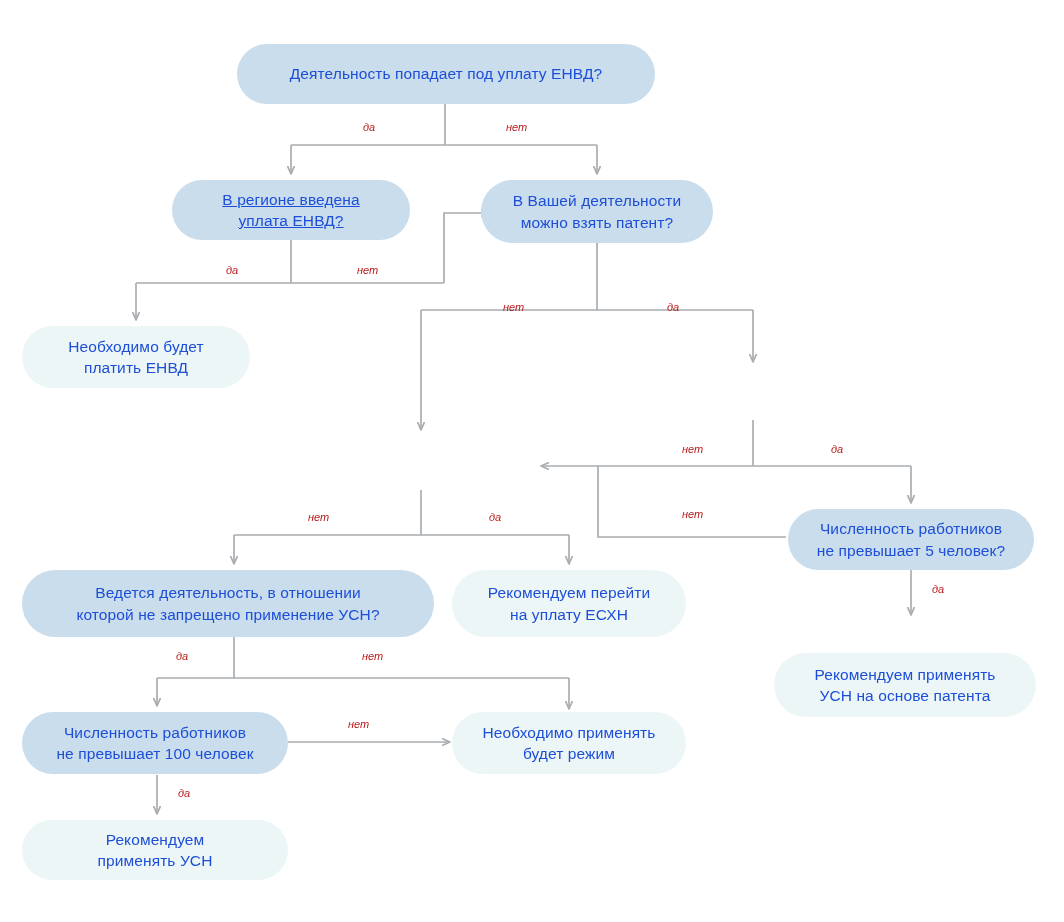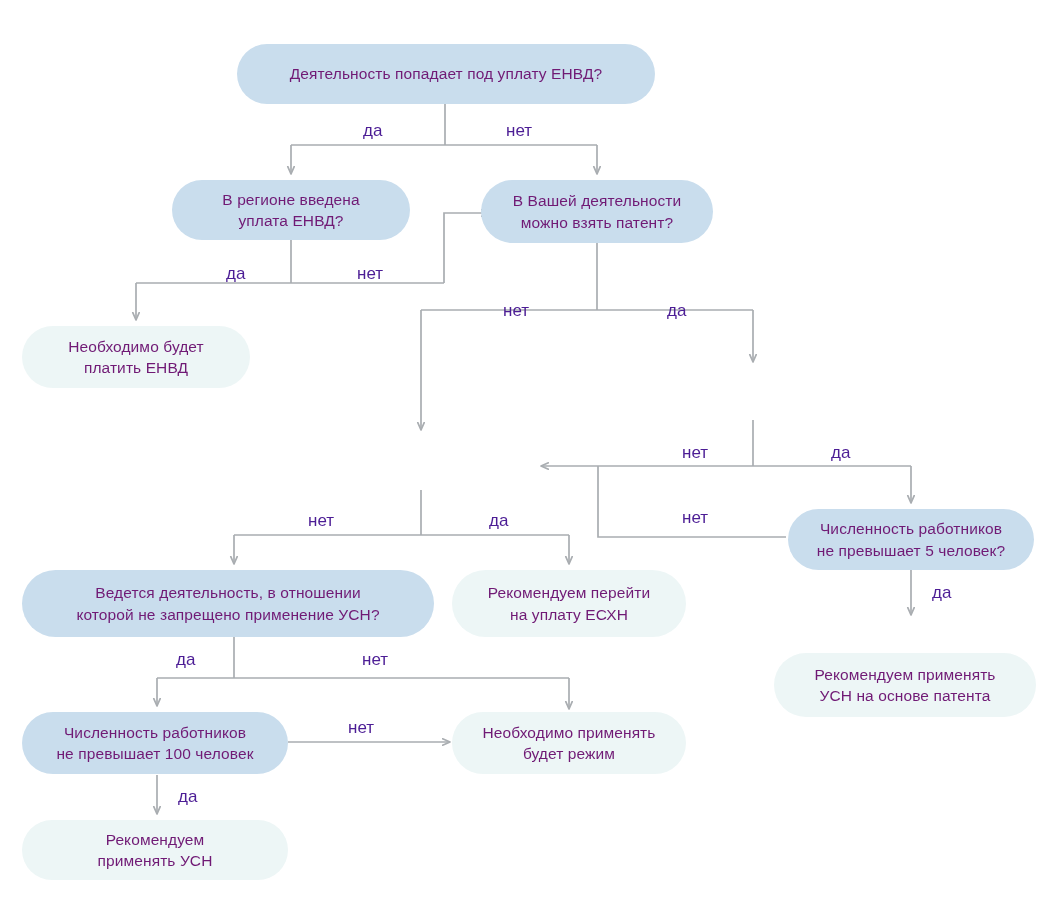--- a/index.html
+++ b/index.html
@@ -26,45 +26,46 @@
     pointer-events: none;
   }
   .node {
     position: absolute;
     box-sizing: border-box;
     display: flex;
     align-items: center;
     justify-content: center;
     text-align: center;
     border-radius: 34px;
-    color: #701a75;
+    color: #1d4ed8;
     font-size: 15.5px;
     line-height: 1.38;
     letter-spacing: .1px;
     padding: 18px 14px;
     z-index: 2;
   }
   .node.decision {
     background: #c9dded;
   }
   .node.terminal {
     background: #edf6f6;
     text-align: center;
   }
   .node span {
     display: block;
     white-space: pre-line;
   }
   .elabel {
     position: absolute;
-    font-size: 17px;
-    color: #4c1d95;
+    font-size: 11px;
+    color: #b91c1c;
     line-height: 1;
     z-index: 3;
     white-space: nowrap;
+    font-style: italic;
   }
 </style>
 </head>
 <body>
 
 <div id="canvas">
 
   <svg id="wires" viewBox="0 0 1064 922" width="1064" height="922" aria-hidden="true">
     <defs>
       <marker id="arw" markerWidth="11" markerHeight="11" refX="8.4" refY="4.2" orient="auto" markerUnits="userSpaceOnUse">
@@ -122,21 +123,21 @@
       <path d="M288,742 L450,742" marker-end="url(#arw)"></path>
 
       <path d="M157,775 L157,814" marker-end="url(#arw)"></path>
     </g>
   </svg>
 
   <div class="node decision" style="left:237px; top:44px; width:418px; height:60px;">
     <span>Деятельность попадает под уплату ЕНВД?</span>
   </div>
 
-  <div class="node decision" style="left:172px; top:180px; width:238px; height:60px;">
+  <div class="node decision" style="left:172px; top:180px; width:238px; height:60px;text-decoration:underline;">
     <span>В регионе введена
 уплата ЕНВД?</span>
   </div>
 
   <div class="node decision" style="left:481px; top:180px; width:232px; height:63px;">
     <span>В Вашей деятельности
 можно взять патент?</span>
   </div>
 
   <div class="node terminal" style="left:22px; top:326px; width:228px; height:62px;">

